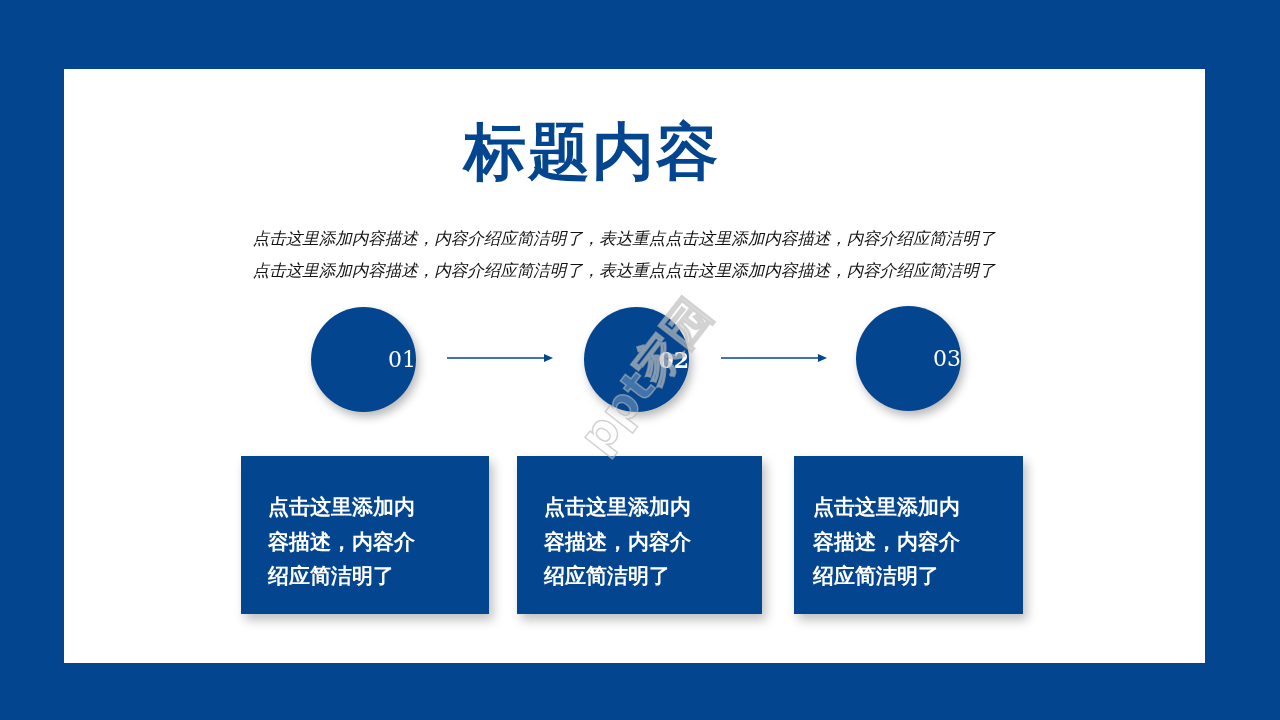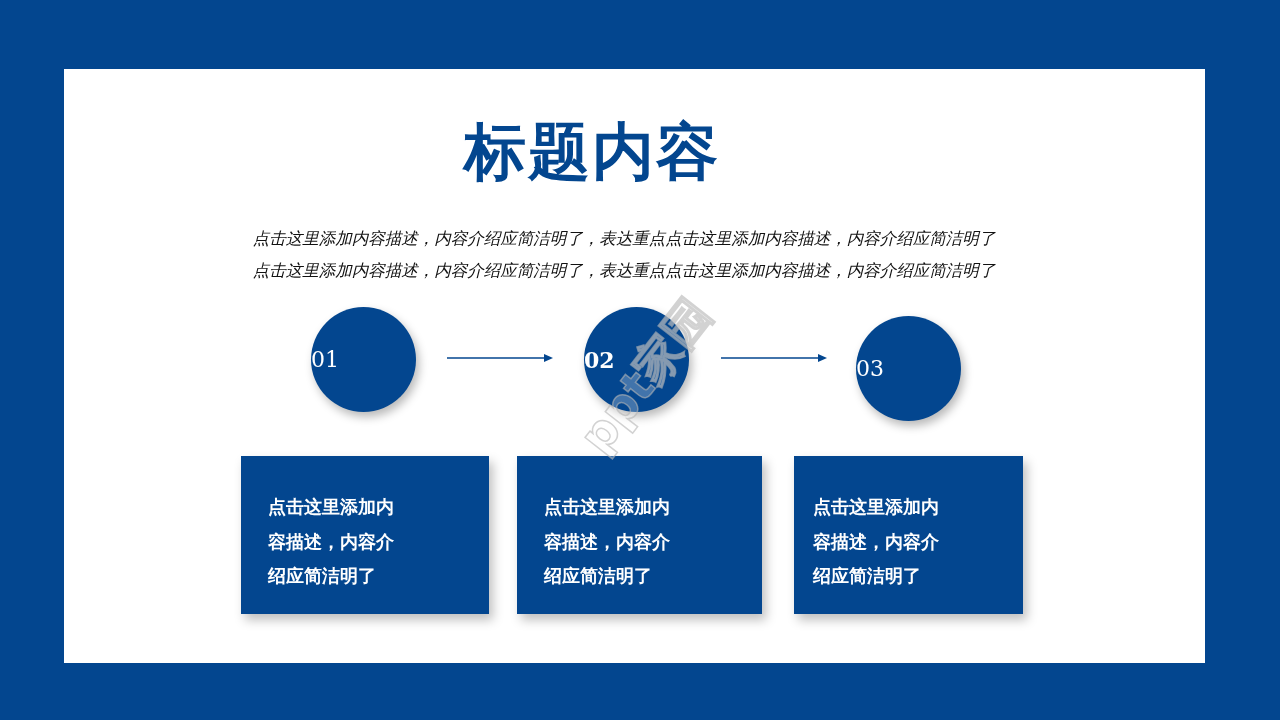--- a/index.html
+++ b/index.html
@@ -25,38 +25,38 @@
     position: absolute; left: 0; top: 223px; width: 1248px;
     text-align: center;
     font-family: "DejaVu Sans", sans-serif;
     font-size: 16.5px; line-height: 32px; color: #111111; font-style: italic;
   }
   .desc div { white-space: nowrap; }
   .circle {
     position: absolute; width: 105px; height: 105px; border-radius: 50%;
     background: #03468F;
     box-shadow: 3px 5px 10px rgba(0,0,0,0.28);
-    display: flex; align-items: center; justify-content: flex-start;
+    display: flex; align-items: center; justify-content: flex-end;
     color: #FFFFFF;
     font-family: "DejaVu Serif", "Liberation Serif", serif;
     font-size: 22px;
   }
   .arrow {
     position: absolute; height: 12px;
   }
   .arrow svg { display: block; }
   .box {
     position: absolute; top: 456px; height: 158px;
     background: #03468F;
     box-shadow: 4px 6px 10px rgba(0,0,0,0.25);
     color: #FFFFFF;
     box-sizing: border-box;
     padding: 34px 16px 0 27px;
     font-family: "DejaVu Serif", "Liberation Serif", serif;
-    font-weight: bold; font-size: 18px; line-height: 34.5px;
+    font-weight: bold; font-size: 21px; line-height: 34.5px;
   }
   .box .line { white-space: nowrap; }
   .watermark {
     position: absolute; left: 556px; top: 345px;
     transform: rotate(-52deg);
     transform-origin: center;
     font-family: "DejaVu Sans", sans-serif;
     font-size: 46px; font-weight: bold;
     color: rgba(255,255,255,0.25);
     -webkit-text-stroke: 1.5px rgba(180,180,180,0.6);
@@ -74,21 +74,21 @@
   <div>点击这里添加内容描述，内容介绍应简洁明了，表达重点点击这里添加内容描述，内容介绍应简洁明了</div>
   <div>点击这里添加内容描述，内容介绍应简洁明了，表达重点点击这里添加内容描述，内容介绍应简洁明了</div>
 </div>
 
 <div class="circle" style="left:311px; top:307px;">
   <span>01</span>
 </div>
 <div class="circle" style="left:584px; top:307px;font-weight:bold;">
   <span>02</span>
 </div>
-<div class="circle" style="left:856px; top:316px;">
+<div class="circle" style="left:856px; top:306px;">
   <span>03</span>
 </div>
 
 <div class="arrow" style="left:447px; top:352px;">
   <svg width="108" height="12" viewBox="0 0 108 12">
     <line x1="0" y1="6" x2="98" y2="6" stroke="#03468F" stroke-width="1.4"></line>
     <polygon points="97,2 106,6 97,10" fill="#03468F"></polygon>
   </svg>
 </div>
 <div class="arrow" style="left:721px; top:352px;">

